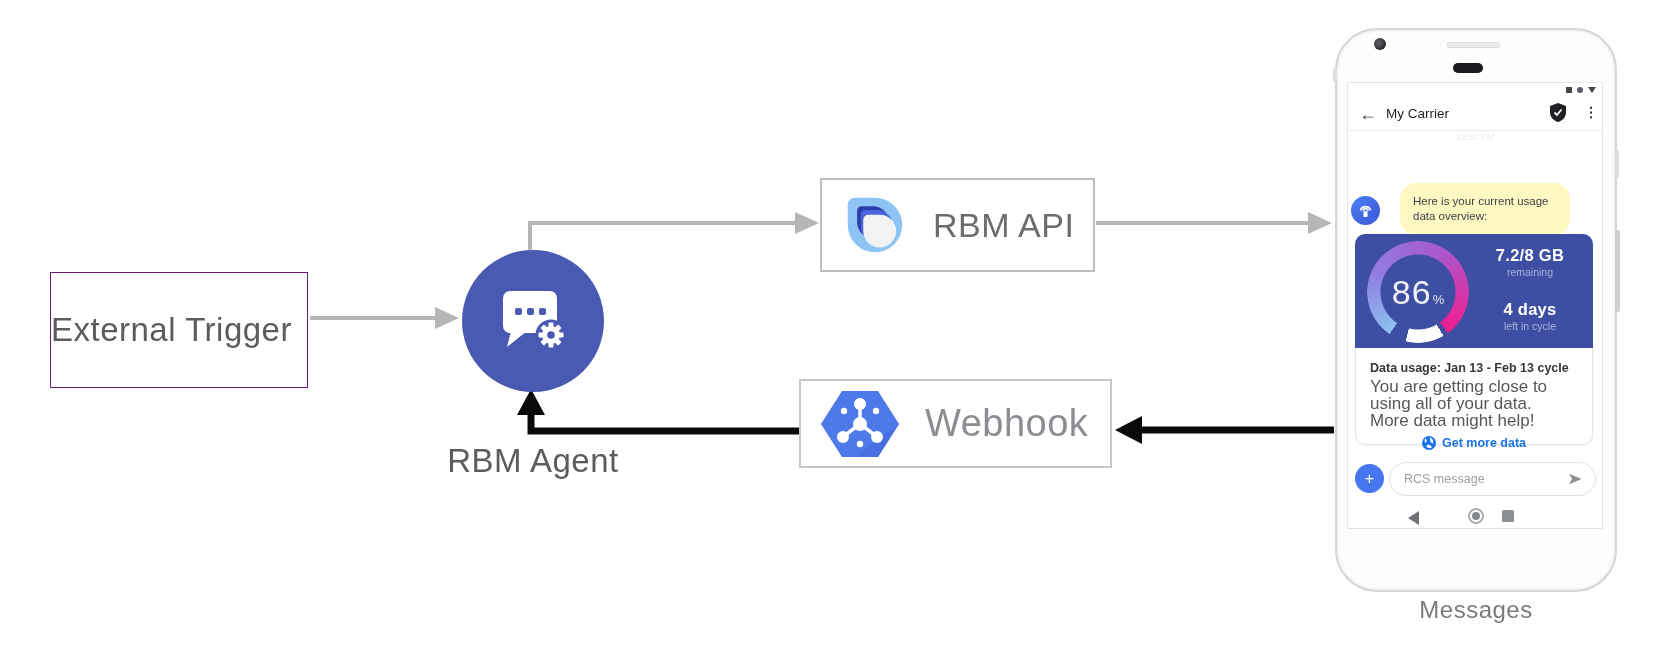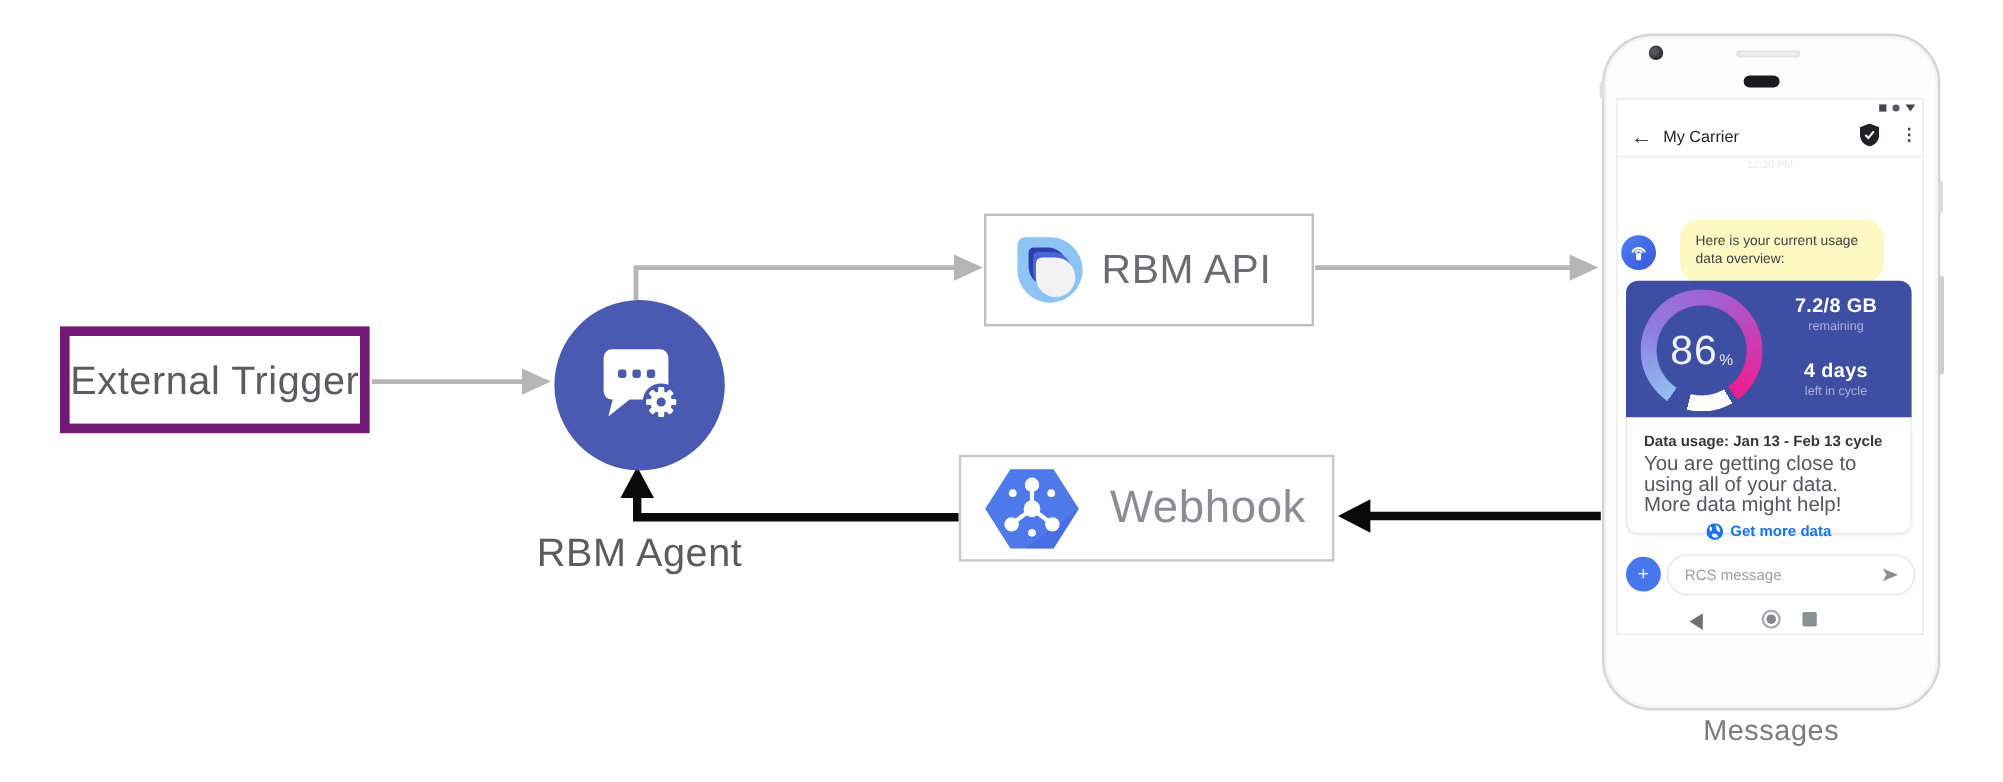--- a/index.html
+++ b/index.html
@@ -2,23 +2,23 @@
 <html><head>
 <meta charset="utf-8">
 <style>
   * { margin:0; padding:0; box-sizing:border-box; }
   body { background:#fff; font-family:"Liberation Sans", sans-serif; }
   .canvas { position:relative; width:1669px; height:652px; background:#ffffff; overflow:hidden; }
   .arrows { position:absolute; left:0; top:0; z-index:1; }
 
   
   .node-box { position:absolute; background:#fff; display:flex; align-items:center; z-index:2; }
-  .ext-box { left:50px; top:272px; width:258px; height:89px; border:8px solid #701a75; justify-content:center; }
+  .ext-box { left:50px; top:272px; width:258px; height:116px; border:1px solid #701a75; justify-content:flex-start; }
   .ext-box .lbl { font-size:33px; color:#5B5C5F; letter-spacing:.5px; }
-  .api-box { left:820px; top:178px; width:275px; height:94px; border:2px solid #BFBFBF; padding-left:22px; gap:12px; }
+  .api-box { left:820px; top:178px; width:275px; height:94px; border:2px solid #BFBFBF; padding-left:22px; gap:27px; }
   .api-box .lbl { font-size:34px; color:#6A6C6F; letter-spacing:.5px; }
   .wh-box { left:799px; top:379px; width:313px; height:89px; border:2px solid #C8C8C8; padding-left:16px; gap:22px; }
   .wh-box .lbl { font-size:38px; color:#8A8D92; letter-spacing:.5px; }
 
   .agent-circle { position:absolute; left:462px; top:250px; width:142px; height:142px;
     border-radius:50%; background:#4A59B2; z-index:2; display:flex; align-items:center; justify-content:center; }
   .diagram-label { position:absolute; z-index:2; font-size:33px; color:#5B5C5F; letter-spacing:.5px; }
   .agent-label { left:413px; top:442px; width:240px; text-align:center; }
   .messages-label { left:1335px; top:596px; width:282px; text-align:center; font-size:24px; color:#797B7E; }
 

